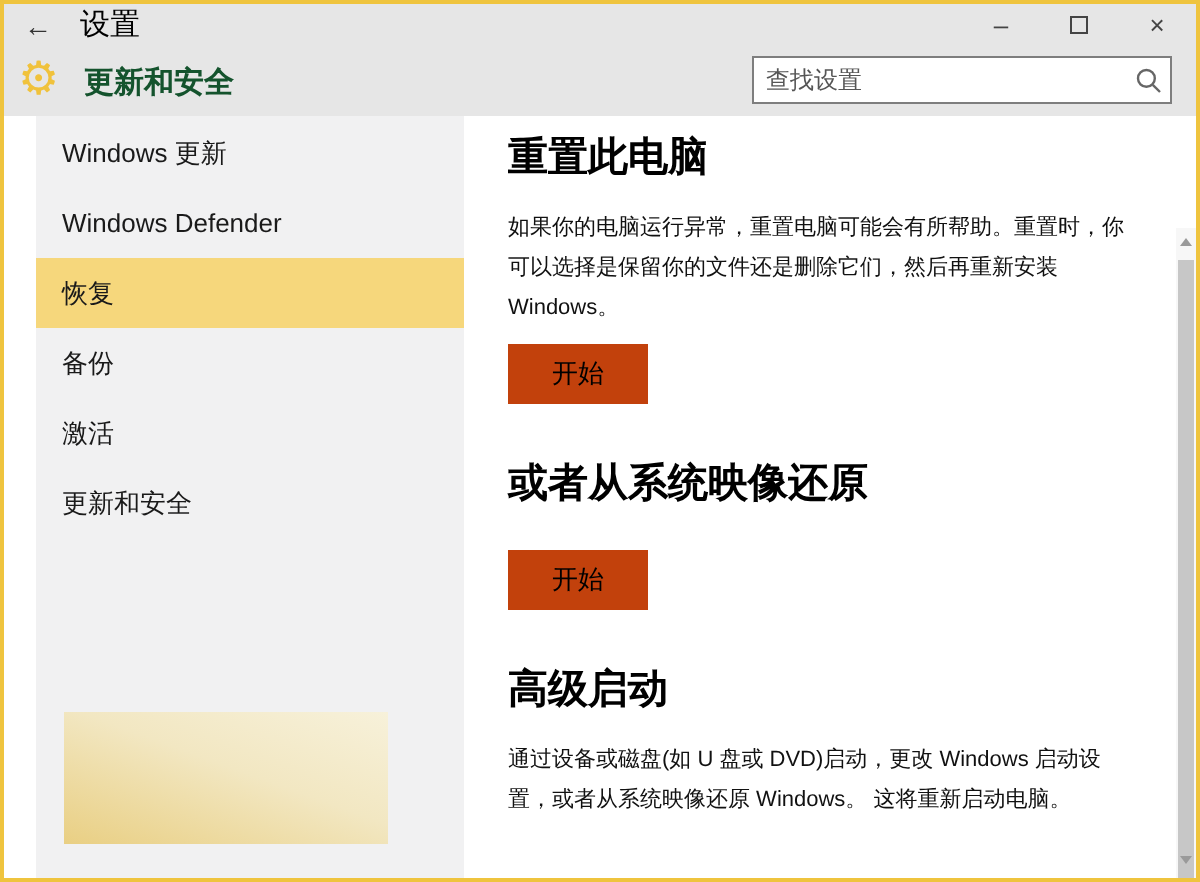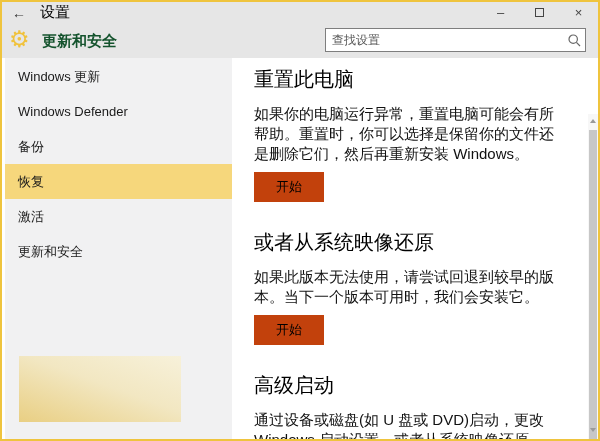--- a/index.html
+++ b/index.html
@@ -26,51 +26,51 @@
     position:absolute; left:0; top:21px; right:0; height:35px;
     background:#e6e6e6;
   }
   .gear {
     position:absolute; left:7px; top:4px; font-size:23px; line-height:24px; color:#f0c23c;
   }
   .page-title {
     position:absolute; left:40px; top:9px; font-size:15px; font-weight:bold; color:#14532d;
   }
   .searchbox {
-    position:absolute; right:12px; top:5px; width:261px; height:24px;
+    position:absolute; right:12px; top:5px; width:210px; height:24px;
     background:#fff; border:1px solid #7e7e7e; display:flex; align-items:center;
   }
   .searchbox input {
     flex:1; border:none; outline:none; font-size:12px; padding:0 6px;
     font-family:"Liberation Sans", sans-serif; color:#333; background:transparent;
   }
   .searchbox input::placeholder { color:#555; opacity:1; }
   .search-icon { width:22px; display:flex; justify-content:center; align-items:center; }
   
   .bodyarea { position:absolute; top:56px; left:0; right:0; bottom:0; background:#fff; }
   .sidebar {
-    position:absolute; left:3px; top:0; bottom:0; width:230px; background:#f1f1f2;
+    position:absolute; left:16px; top:0; bottom:0; width:230px; background:#f1f1f2;
     padding-top:1px;
   }
   .side-item {
     height:35px; display:flex; align-items:center; padding-left:13px;
     font-size:13px; color:#1a1a1a; cursor:default;
   }
   .side-item.selected { background:#f6d77c; }
   .side-banner {
     position:absolute; left:14px; top:298px; width:162px; height:66px;
     background:linear-gradient(200deg, #f7f1da 0%, #f2e7c2 45%, #e9cf83 100%);
   }
   .content {
     position:absolute; left:230px; top:0; right:10px; bottom:0; background:#fff;
     padding:8px 24px 0 22px; overflow:hidden;
   }
   .section { margin-bottom:27px; }
-  .section h2 { font-size:20px; font-weight:400; line-height:1.3; color:#000; margin-bottom:12px; }
-  .section p  { font-size:15px; line-height:20px; color:#111; max-width:330px; margin-bottom:0; }
+  .section h2 { font-size:20px; font-weight:700; line-height:1.3; color:#000; margin-bottom:12px; }
+  .section p  { font-size:11px; line-height:20px; color:#111; max-width:330px; margin-bottom:0; }
   .section button {
     margin-top:8px; background:#c2410c; border:none; padding:6px 22px;
     font-size:13px; color:#000; font-family:"Liberation Sans", sans-serif; cursor:default;
   }
   
   .scrollbar {
     position:absolute; right:0; top:56px; bottom:0; width:10px; background:#f7f7f7;
   }
   .sb-up, .sb-down {
     position:absolute; left:0; width:10px; height:14px;
@@ -111,31 +111,31 @@
       </span>
     </div>
   </div>
 
   <div class="bodyarea">
 
     <div class="sidebar">
       <nav>
           <div class="side-item">Windows 更新</div>
           <div class="side-item">Windows Defender</div>
+          <div class="side-item selected">恢复</div>
           <div class="side-item">备份</div>
-          <div class="side-item selected">恢复</div>
           <div class="side-item">激活</div>
           <div class="side-item">更新和安全</div>
         </nav>
       <div class="side-banner"></div>
     </div>
 
     <div class="content">
         <div class="section"><h2>重置此电脑</h2><p>如果你的电脑运行异常，重置电脑可能会有所帮助。重置时，你可以选择是保留你的文件还是删除它们，然后再重新安装 Windows。</p><button>开始</button></div>
-        <div class="section"><h2>或者从系统映像还原</h2><p>如果此版本无法使用，请尝试回退到较早的版本。当下一个版本可用时，我们会安装它。</p><button>开始</button></div>
+        <div class="section"><h2>或者从系统映像还原</h2><button>开始</button></div>
         <div class="section">
           <h2>高级启动</h2>
           <p>通过设备或磁盘(如 U 盘或 DVD)启动，更改 Windows 启动设置，或者从系统映像还原 Windows。 这将重新启动电脑。</p>
         </div>
       </div>
 
     <div class="scrollbar">
       <span class="sb-up">
           <i class="tri-up"></i>
         </span>

